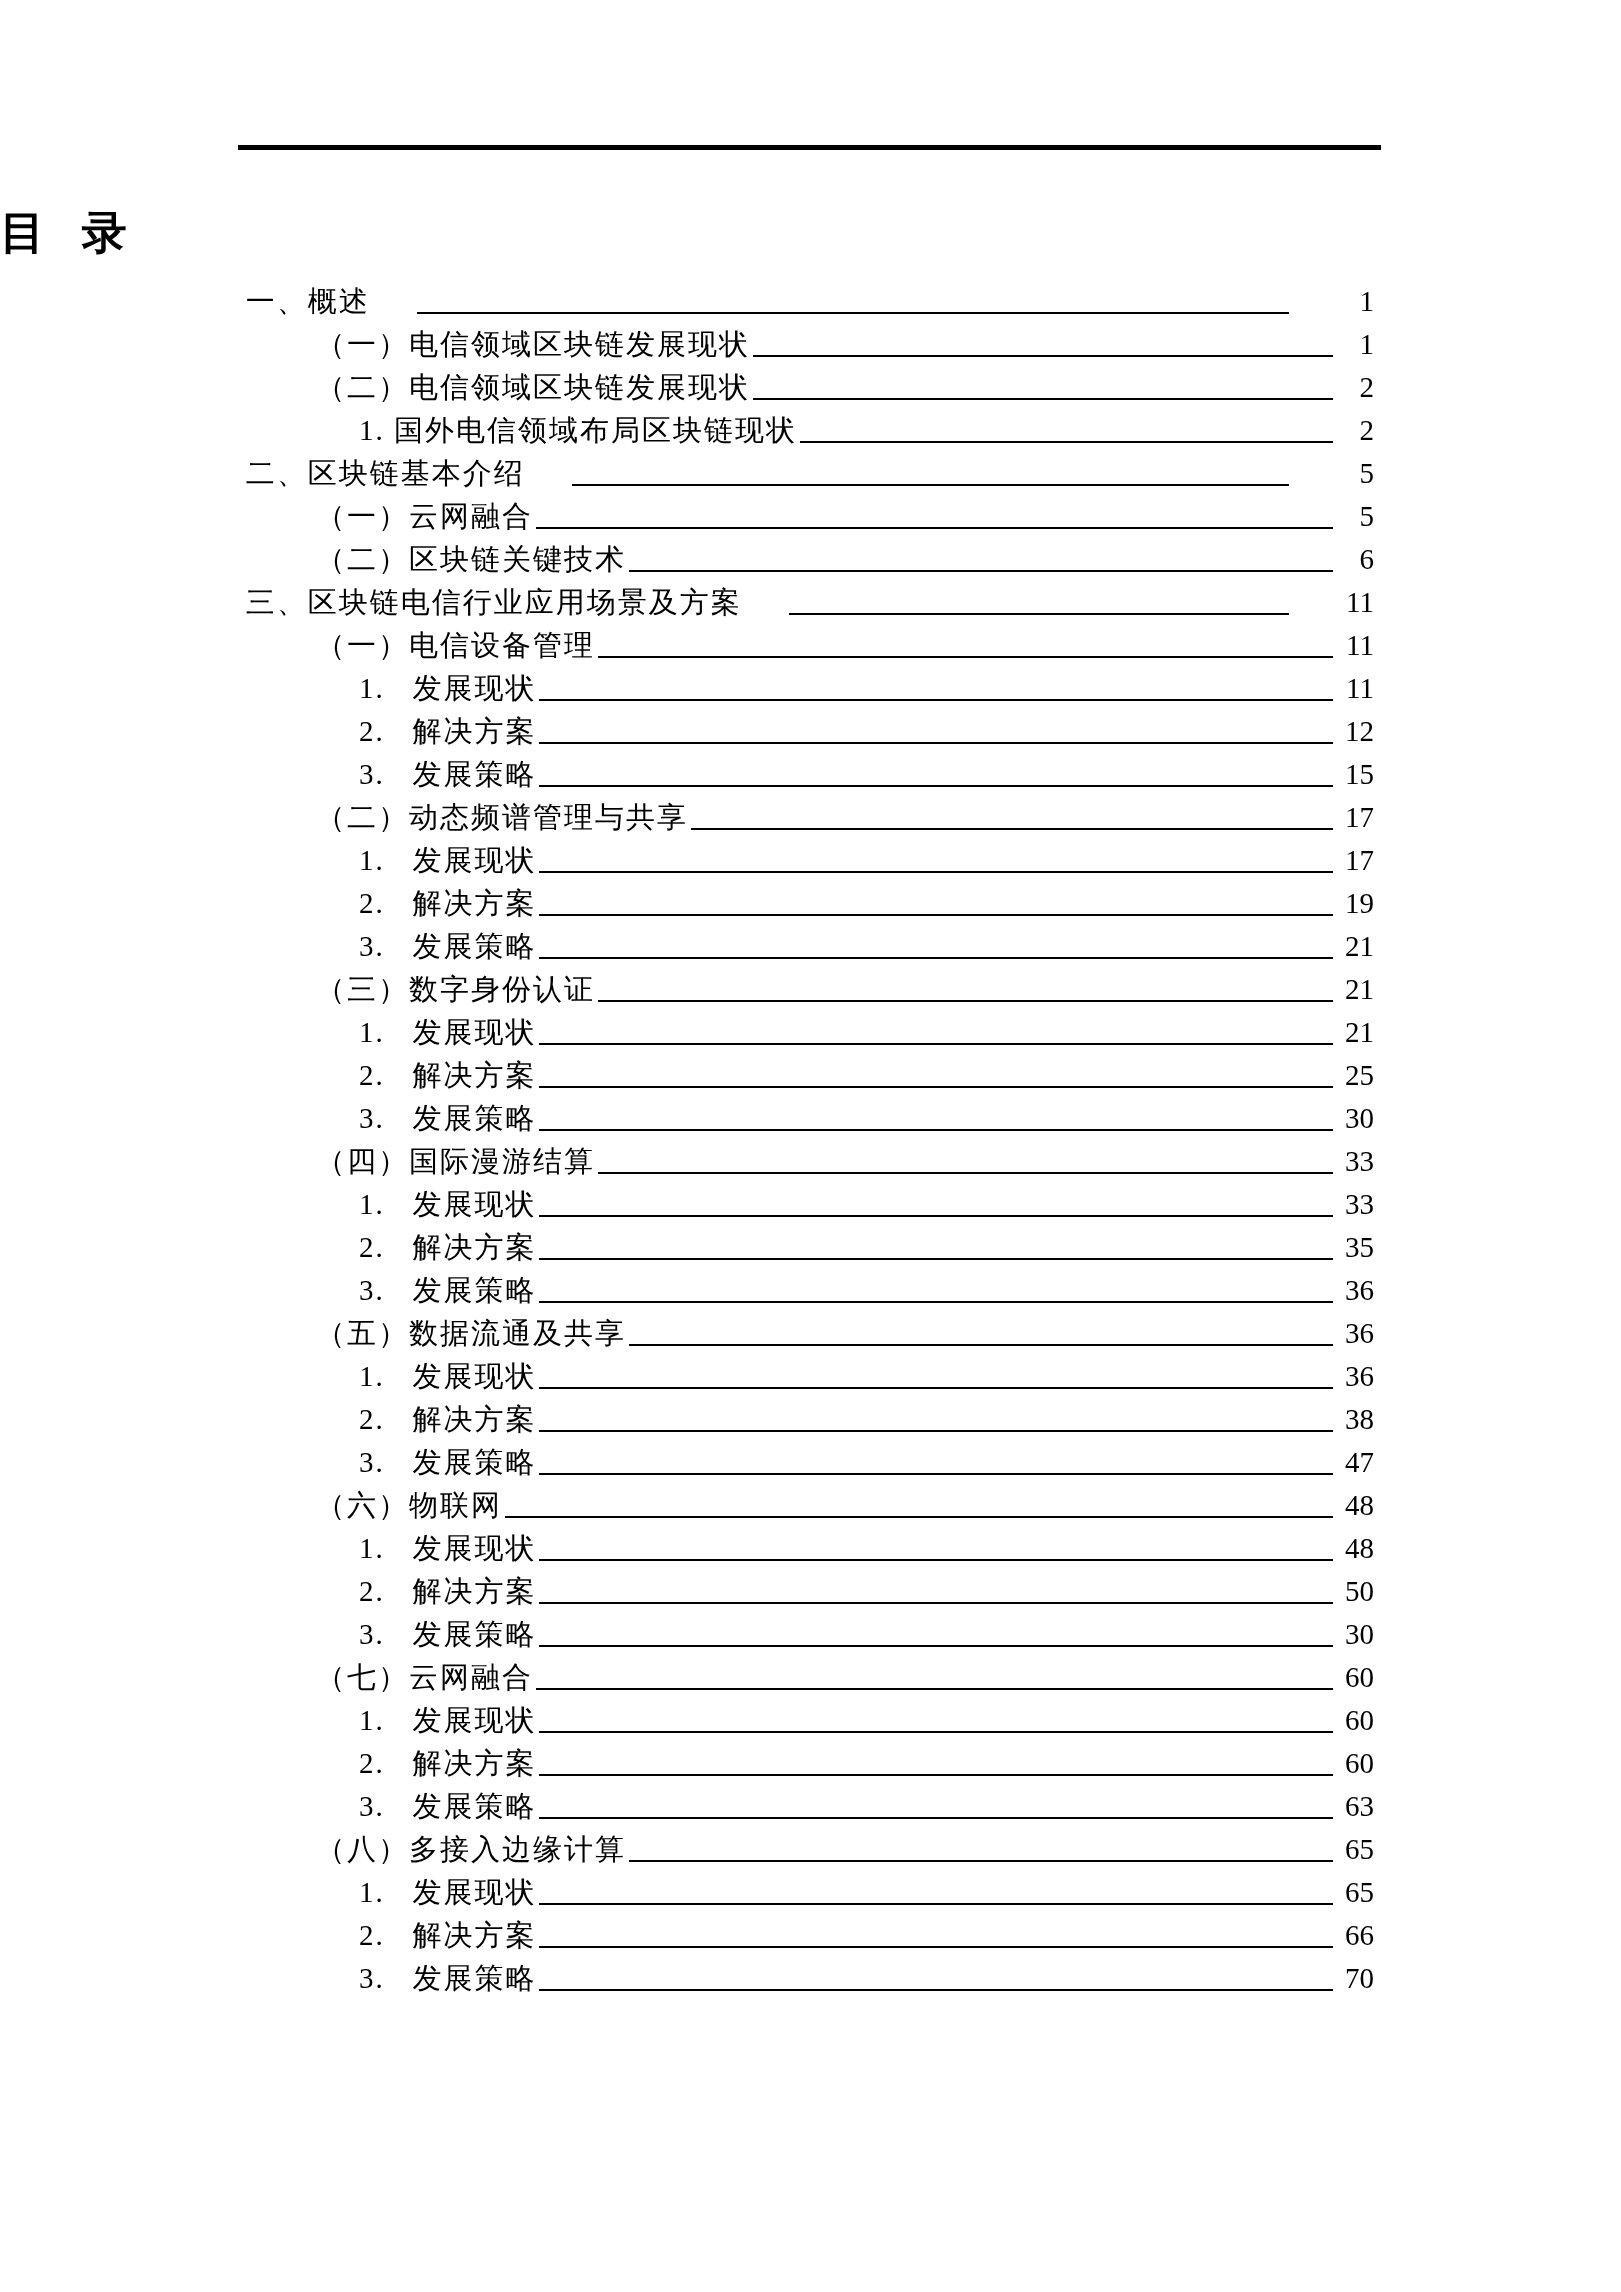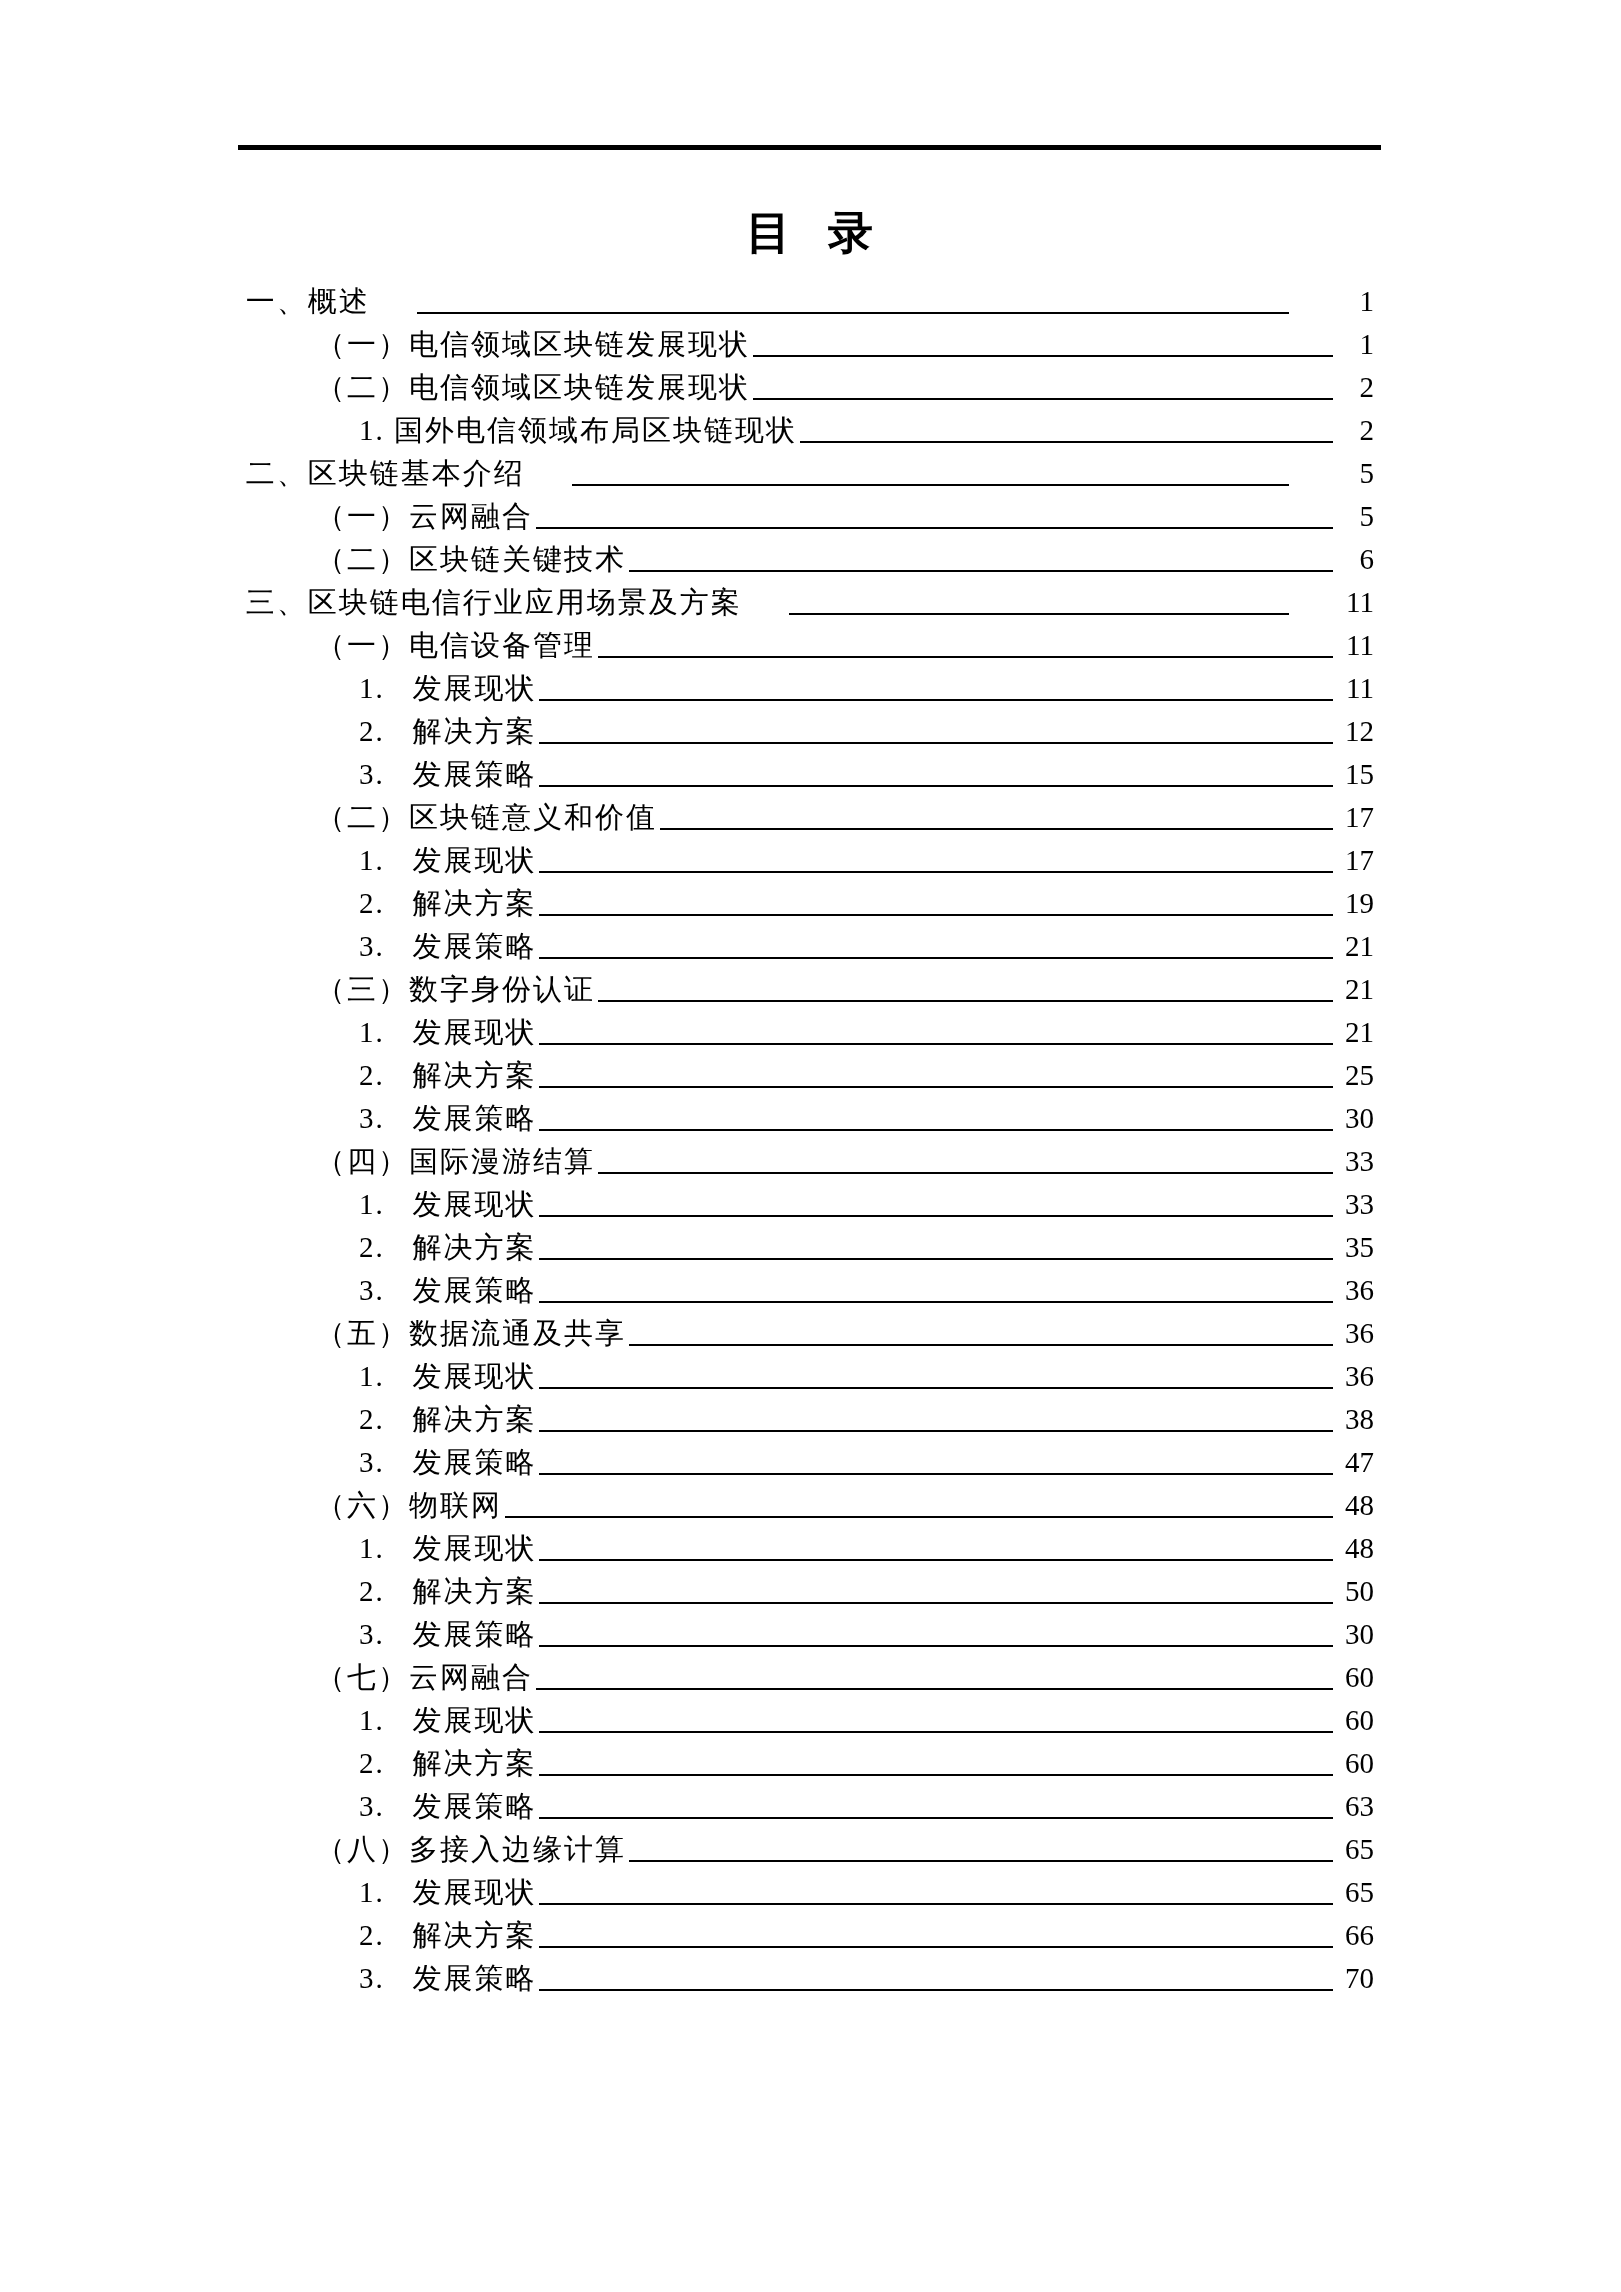--- a/index.html
+++ b/index.html
@@ -18,21 +18,20 @@
     top: 145px;
     width: 1143px;
     height: 4.9px;
     background: #000000;
   }
   .page-title {
     position: absolute;
     left: 0;
     top: 208px;
     width: 1621px;
-    text-align: center;
     font-size: 45px;
     font-weight: bold;
     letter-spacing: 2px;
     word-spacing: 21.6px;
     line-height: 1.15;
     white-space: pre;
   }
   .toc {
     position: absolute;
     left: 238px;
@@ -147,21 +146,21 @@
         <span class="toc-page">12</span>
       </div>
 
       <div class="toc-row lvl3">
         <span class="toc-label">3.   发展策略</span>
         <span class="leader"></span>
         <span class="toc-page">15</span>
       </div>
 
       <div class="toc-row lvl2">
-        <span class="toc-label">（二）区块链意义和价值</span>
+        <span class="toc-label">（二）动态频谱管理与共享</span>
         <span class="leader"></span>
         <span class="toc-page">17</span>
       </div>
 
       <div class="toc-row lvl3">
         <span class="toc-label">1.   发展现状</span>
         <span class="leader"></span>
         <span class="toc-page">17</span>
       </div>
 

